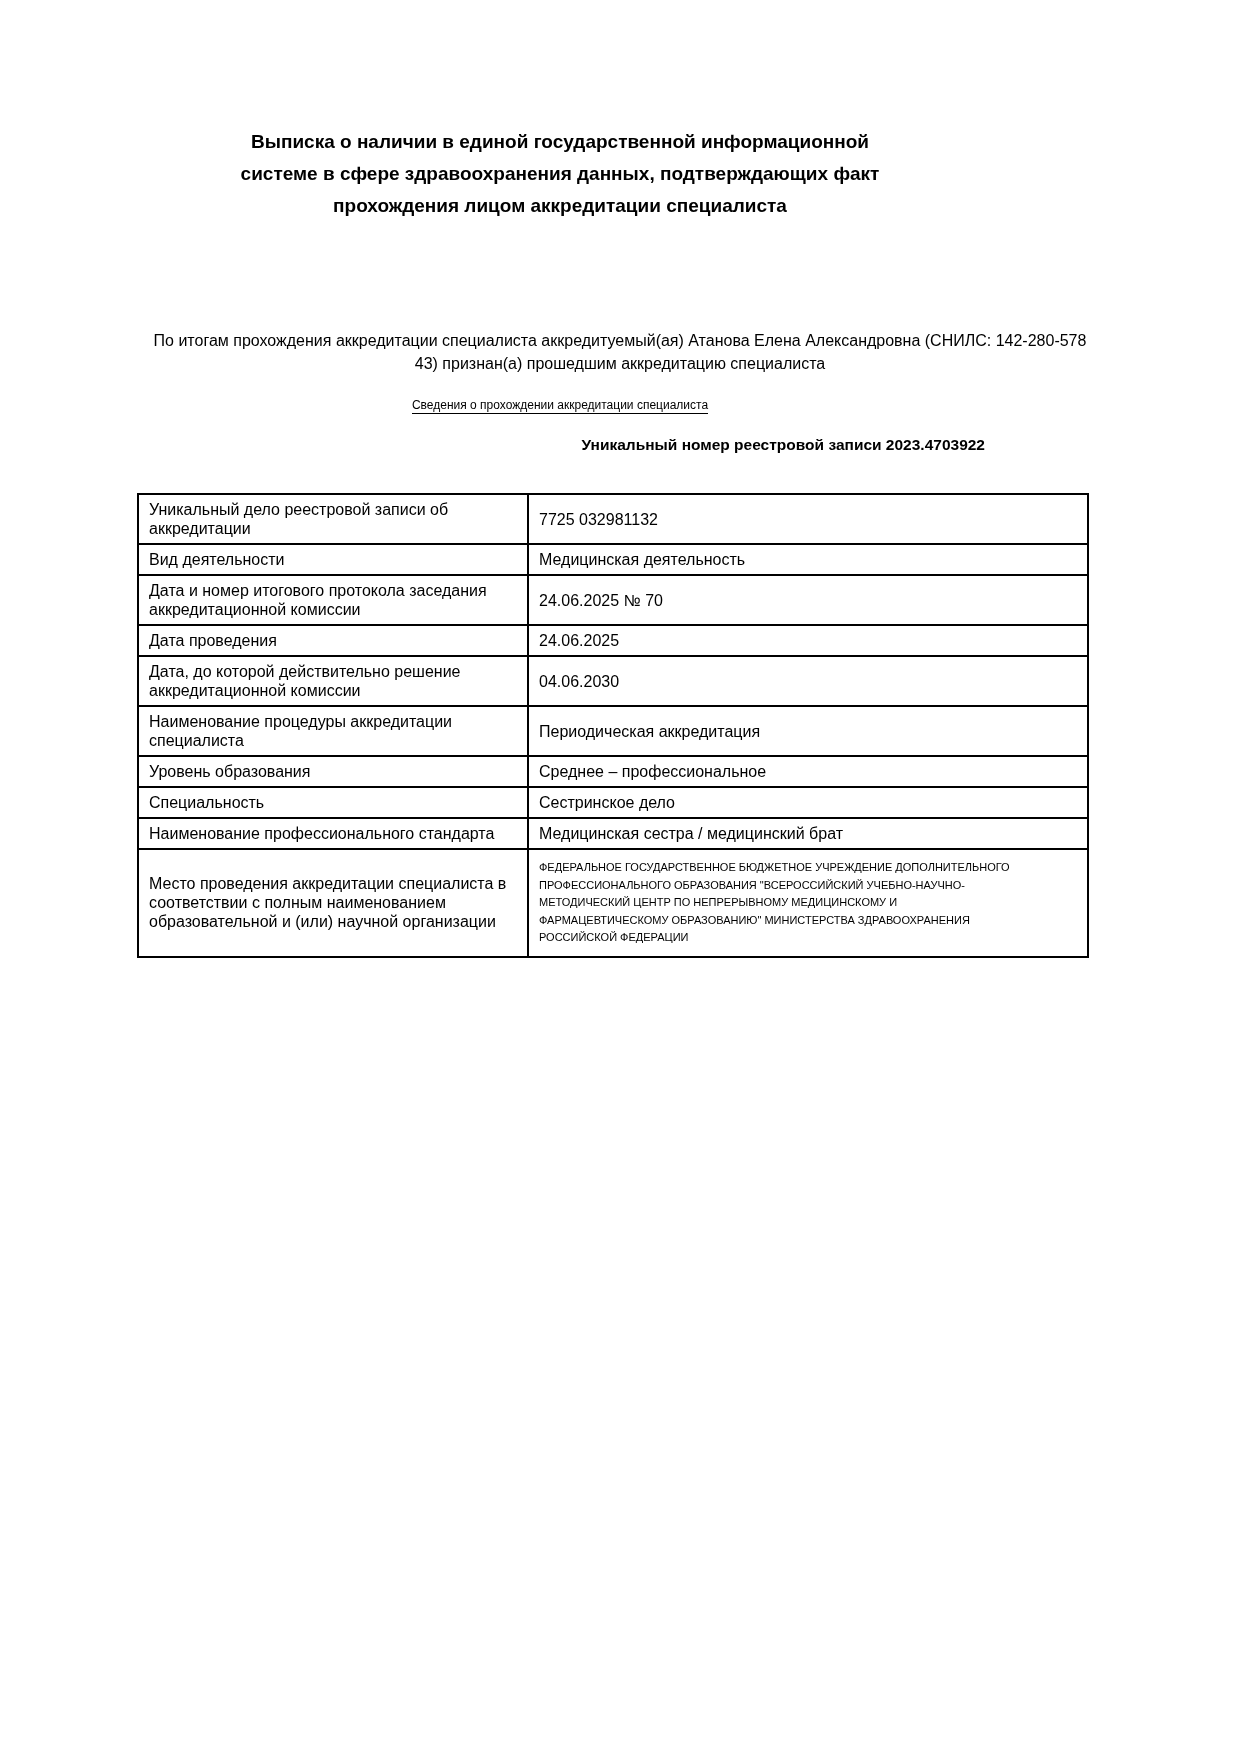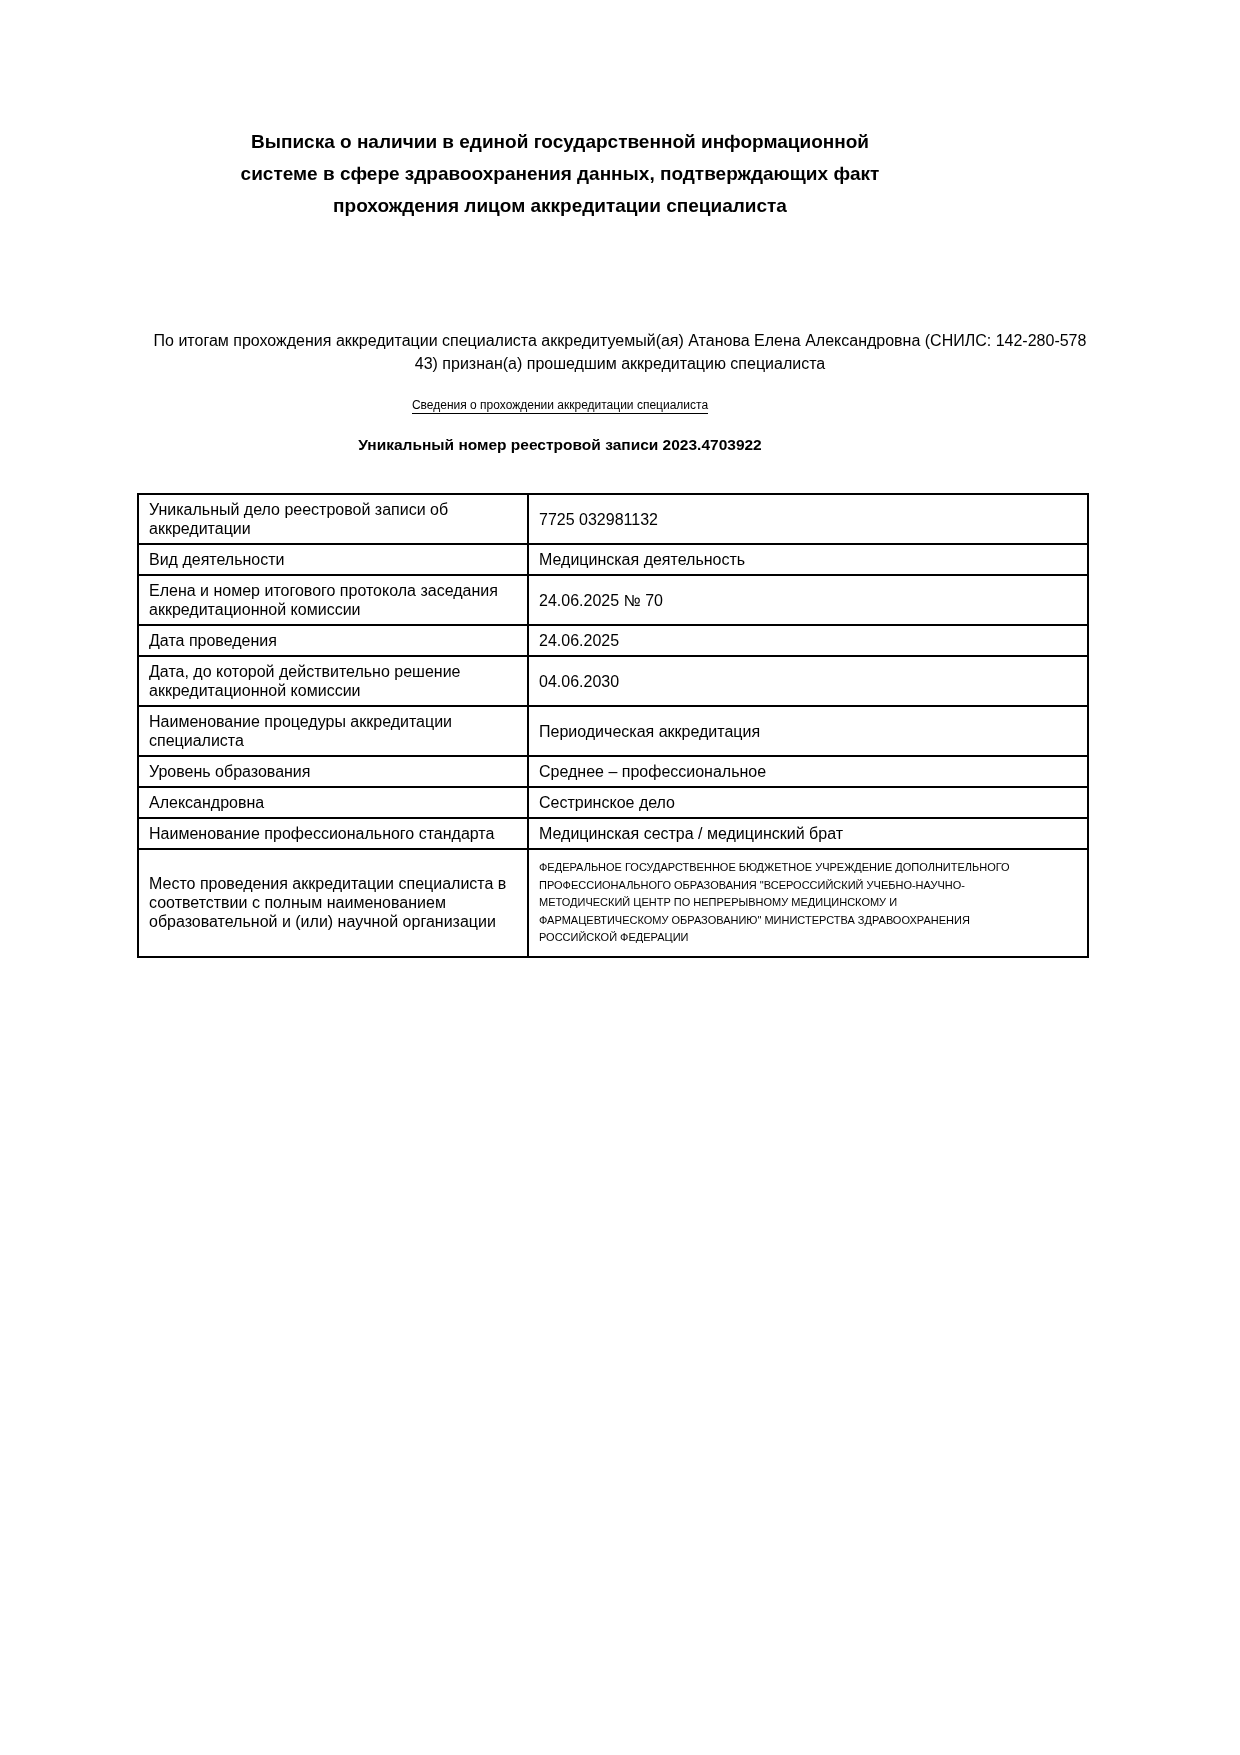--- a/index.html
+++ b/index.html
@@ -65,21 +65,21 @@
   .section-heading .underlined {
     display: inline-block;
     border-bottom: 1.5px solid #000000;
     padding-bottom: 1px;
   }
   .record-heading {
     position: absolute;
     left: 135px;
     top: 436px;
     width: 850px;
-    text-align: center;
+    text-align: right;
     font-size: 15.5px;
     font-weight: bold;
   }
   table.acc-table {
     position: absolute;
     left: 137px;
     top: 493px;
     width: 950px;
     border-collapse: collapse;
     table-layout: fixed;
@@ -129,41 +129,41 @@
     <tbody>
       <tr class="row-tall">
         <td class="cell-label">Уникальный дело реестровой записи об аккредитации</td>
         <td class="cell-value">7725 032981132</td>
       </tr>
       <tr class="row-short">
         <td class="cell-label">Вид деятельности</td>
         <td class="cell-value">Медицинская деятельность</td>
       </tr>
       <tr class="row-tall">
-        <td class="cell-label">Елена и номер итогового протокола заседания аккредитационной комиссии</td>
+        <td class="cell-label">Дата и номер итогового протокола заседания аккредитационной комиссии</td>
         <td class="cell-value">24.06.2025 № 70</td>
       </tr>
       <tr class="row-short">
         <td class="cell-label">Дата проведения</td>
         <td class="cell-value">24.06.2025</td>
       </tr>
       <tr class="row-tall">
         <td class="cell-label">Дата, до которой действительно решение аккредитационной комиссии</td>
         <td class="cell-value">04.06.2030</td>
       </tr>
       <tr class="row-tall">
         <td class="cell-label">Наименование процедуры аккредитации специалиста</td>
         <td class="cell-value">Периодическая аккредитация</td>
       </tr>
       <tr class="row-short">
         <td class="cell-label">Уровень образования</td>
         <td class="cell-value">Среднее – профессиональное</td>
       </tr>
       <tr class="row-short">
-        <td class="cell-label">Александровна</td>
+        <td class="cell-label">Специальность</td>
         <td class="cell-value">Сестринское дело</td>
       </tr>
       <tr class="row-short">
         <td class="cell-label">Наименование профессионального стандарта</td>
         <td class="cell-value">Медицинская сестра / медицинский брат</td>
       </tr>
       <tr>
         <td class="cell-label">Место проведения аккредитации специалиста в соответствии с полным наименованием образовательной и (или) научной организации</td>
         <td class="cell-value">
           <div class="org-text">ФЕДЕРАЛЬНОЕ ГОСУДАРСТВЕННОЕ БЮДЖЕТНОЕ УЧРЕЖДЕНИЕ ДОПОЛНИТЕЛЬНОГО ПРОФЕССИОНАЛЬНОГО ОБРАЗОВАНИЯ "ВСЕРОССИЙСКИЙ УЧЕБНО-НАУЧНО-МЕТОДИЧЕСКИЙ ЦЕНТР ПО НЕПРЕРЫВНОМУ МЕДИЦИНСКОМУ И ФАРМАЦЕВТИЧЕСКОМУ ОБРАЗОВАНИЮ" МИНИСТЕРСТВА ЗДРАВООХРАНЕНИЯ РОССИЙСКОЙ ФЕДЕРАЦИИ</div>

